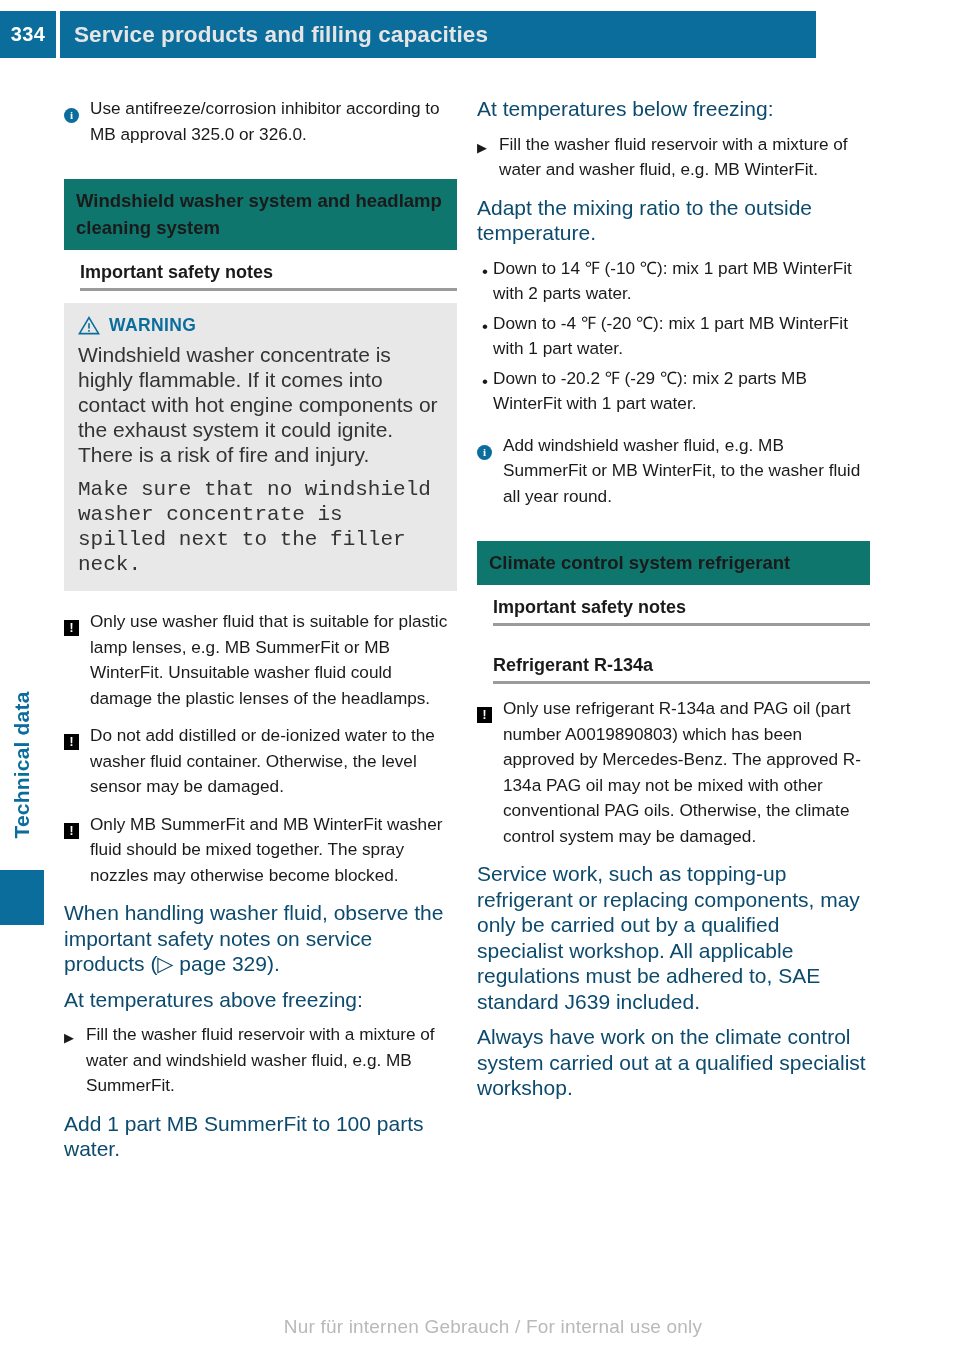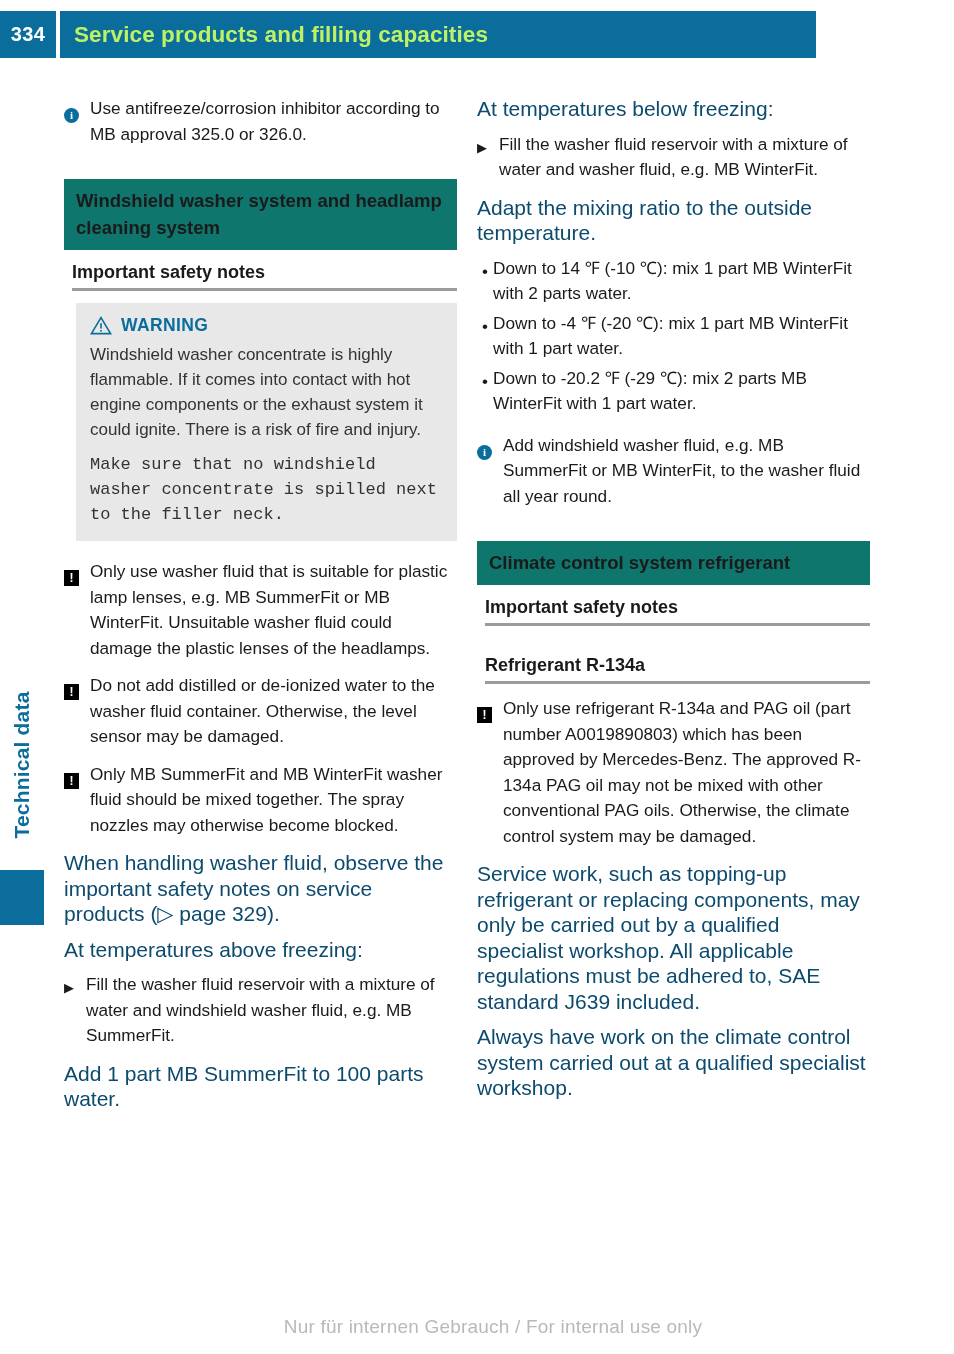--- a/index.html
+++ b/index.html
@@ -31,21 +31,21 @@
     font-weight: bold;
     letter-spacing: 0.3px;
   }
   .header-divider {
     width: 4px;
     height: 47px;
     background: #ffffff;
   }
   .header-title {
     padding-left: 14px;
-    color: #bef264;
+    color: #e5e5e5;
     font-size: 22.5px;
     font-weight: bold;
     letter-spacing: 0.1px;
   }
 
   
   .side-tab-label {
     position: absolute;
     left: 0;
     top: 660px;
@@ -164,50 +164,50 @@
     margin: 0 0 7px 0;
   }
 
   
   .subhead {
     font-size: 18px;
     font-weight: bold;
     color: #1a1a1a;
     padding: 5px 0 5px 0;
     border-bottom: 3px solid #9b9b9b;
-    margin: 0 0 12px 8px;
+    margin: 0 0 12px 16px;
   }
   .subhead2 {
     font-size: 17.5px;
     font-weight: bold;
     color: #1a1a1a;
     margin: 0 0 2px 0;
   }
 
   
   .warning-box {
     background: #e8e8e8;
     padding: 12px 14px 14px 14px;
-    margin: 0 0 18px 12px;
+    margin: 0 0 18px 0;
   }
   .warning-head {
     display: flex;
     align-items: center;
     gap: 9px;
     margin-bottom: 6px;
   }
   .warning-title {
     color: #0a6d9c;
     font-size: 17.5px;
     font-weight: bold;
     letter-spacing: 0.4px;
   }
   .warning-box p {
     margin: 0 0 10px 0;
-    font-size: 17px;
+    font-size: 21px;
     line-height: 25px;
     color: #333333;
   }
   .warning-box p:last-child { margin-bottom: 0; font-family: Liberation Mono, monospace; }
 
   .tri-icon { display: block; }
 
   
   .footer {
     position: absolute;

